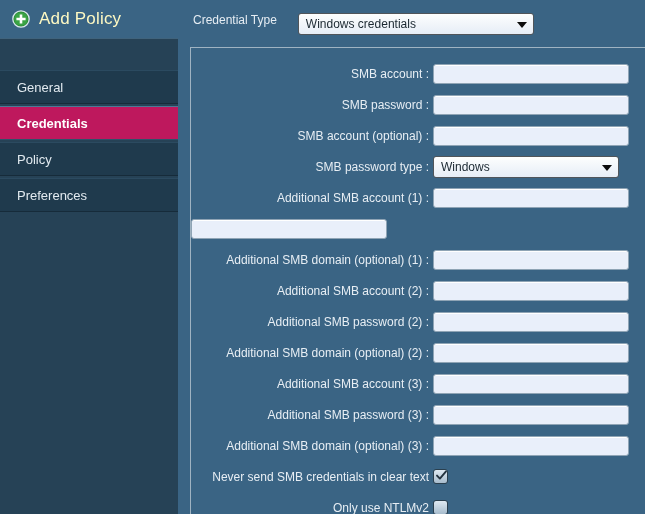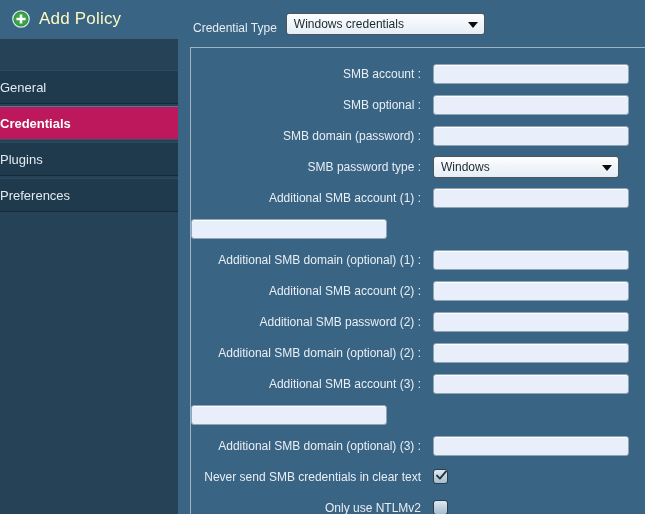--- a/index.html
+++ b/index.html
@@ -46,22 +46,22 @@
     font-size: 17px;
     letter-spacing: 0.2px;
     white-space: nowrap;
   }
 
   
   #credential-type-row {
     position: absolute;
     left: 193px; top: 13px;
     display: flex;
-    align-items: flex-end;
-    gap: 9px;
+    align-items: flex-start;
+    gap: 21px;
   }
   #credential-type-label {
     color: #e6edf3;
     font-size: 12px;
     white-space: nowrap;
   }
 
   
   #sidebar {
     position: absolute;
@@ -71,20 +71,21 @@
     background: #264256;
     border-top: 1px solid #40637c;
     box-sizing: border-box;
   }
   .sidebar-item {
     position: relative;
     height: 34px;
     margin-bottom: 2px;
     display: flex;
     align-items: center;
+    padding-left: 17px;
     box-sizing: border-box;
     background: #1f3a4d;
     border-top: 1px solid #2b4a60;
     border-bottom: 1px solid #162b3a;
     color: #e2eaf0;
     font-size: 13px;
     cursor: pointer;
   }
   .sidebar-item:first-child { margin-top: 31px; }
   .sidebar-item.selected {
@@ -112,21 +113,21 @@
   }
   .form-row {
     display: flex;
     align-items: center;
     height: 31px;
   }
   .field-label {
     width: 242px;
     flex: 0 0 242px;
     text-align: right;
-    padding-right: 12px;
+    padding-right: 4px;
     box-sizing: border-box;
     color: #e7eef4;
     font-size: 12px;
     white-space: nowrap;
   }
   .text-input {
     width: 196px;
     height: 20px;
     background: #e9effa;
     border: 1px solid #8fa4b5;
@@ -140,21 +141,21 @@
     outline: none;
   }
 
   
   .select-wrap {
     position: relative;
     display: inline-block;
     height: 22px;
   }
   .select-wrap.sm { width: 186px; }
-  .select-wrap.md { width: 199px; border-radius: 9px; }
+  .select-wrap.md { width: 236px; border-radius: 9px; }
   .select-box {
     width: 100%;
     height: 22px;
     background: linear-gradient(#fdfefe, #e6edf6);
     border: 1px solid #50555a;
     border-radius: 3px;
     box-sizing: border-box;
     display: flex;
     align-items: center;
     padding: 0 20px 0 7px;
@@ -220,39 +221,39 @@
   </div>
 
   <div id="sidebar">
       <div class="sidebar-item">
         <span>General</span>
       </div>
       <div class="sidebar-item selected">
         <span>Credentials</span>
       </div>
       <div class="sidebar-item">
-        <span>Plugins</span>
+        <span>Policy</span>
       </div>
       <div class="sidebar-item">
         <span>Preferences</span>
       </div>
     </div>
 
   <div id="content-panel">
     <div id="form-rows">
         <div class="form-row">
           <div class="field-label">SMB account :</div>
           <input type="text" class="text-input" style="">
         </div>
         <div class="form-row">
-          <div class="field-label">SMB optional :</div>
-          <input type="text" class="text-input" style="">
-        </div>
-        <div class="form-row">
-          <div class="field-label">SMB domain (password) :</div>
+          <div class="field-label">SMB password :</div>
+          <input type="text" class="text-input" style="">
+        </div>
+        <div class="form-row">
+          <div class="field-label">SMB account (optional) :</div>
           <input type="text" class="text-input" style="">
         </div>
         <div class="form-row">
           <div class="field-label">SMB password type :</div>
           <div class="select-wrap sm">
             <div class="select-box">Windows</div>
             <span class="select-arrow"></span>
           </div>
         </div>
         <div class="form-row">
@@ -276,20 +277,21 @@
         </div>
         <div class="form-row">
           <div class="field-label">Additional SMB domain (optional) (2) :</div>
           <input type="text" class="text-input" style="">
         </div>
         <div class="form-row">
           <div class="field-label">Additional SMB account (3) :</div>
           <input type="text" class="text-input" style="">
         </div>
         <div class="form-row">
+          <div class="field-label">Additional SMB password (3) :</div>
           <input type="text" class="text-input" style="">
         </div>
         <div class="form-row">
           <div class="field-label">Additional SMB domain (optional) (3) :</div>
           <input type="text" class="text-input" style="">
         </div>
         <div class="form-row">
           <div class="field-label">Never send SMB credentials in clear text</div>
           <div class="checkbox checked">
             <svg class="tick" viewBox="0 0 13 13">

